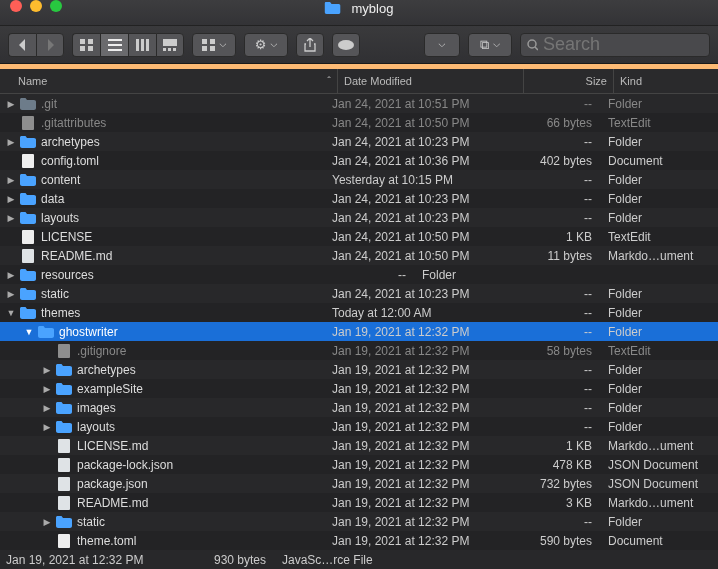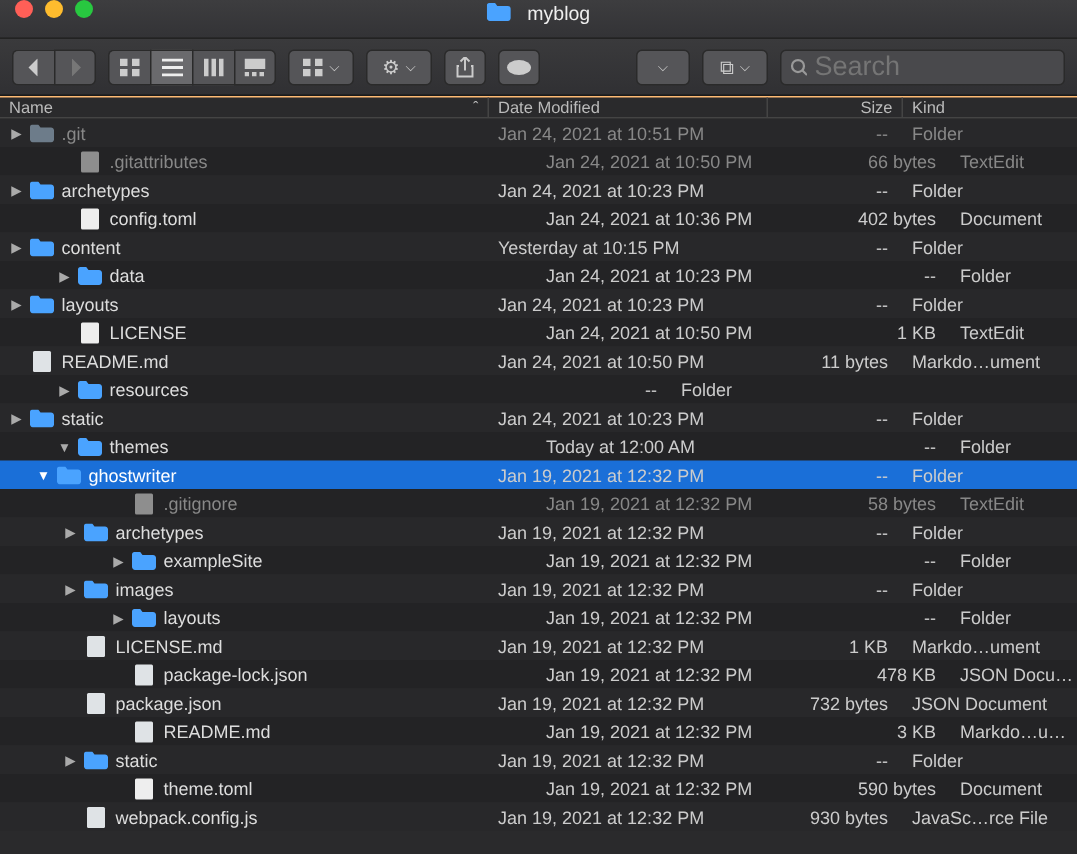--- a/index.html
+++ b/index.html
@@ -12,29 +12,29 @@
   .toolbar { height:38px; background:linear-gradient(#3a3a3c,#303033); display:flex; align-items:center; padding:0 8px; gap:8px; border-bottom:1px solid #1a1a1a;}
   .seg { display:flex; }
   .tbtn { height:24px; min-width:28px; background:#555558; border:1px solid #2a2a2a; display:flex; align-items:center; justify-content:center; color:#ccc; border-right:none;}
   .tbtn:last-child{border-right:1px solid #2a2a2a; border-radius:0 4px 4px 0;}
   .tbtn:first-child{border-radius:4px 0 0 4px;}
   .tbtn.single{border-radius:4px; border-right:1px solid #2a2a2a;}
   .tbtn.active{background:#6a6a6d;}
   .spacer{flex:1;}
   .search { height:24px; width:190px; background:#49494c; border:1px solid #2a2a2a; border-radius:4px; display:flex; align-items:center; padding:0 6px; gap:5px; color:#999;}
   .search input{background:transparent; border:none; outline:none; color:#ccc; font-size:18px; width:100%;}
-  .header { height:15px; background:#2a2a2c; display:flex; border-bottom:1px solid #444; border-top:1px solid #fdba74;}
+  .header { height:30px; background:#2a2a2c; display:flex; border-bottom:1px solid #444; border-top:5px solid #fdba74;padding-left:12px;}
   .hcell { border-right:1px solid #444; display:flex; align-items:center; color:#bbb; font-size:11px; padding:0 6px;}
   .hcell.name{width:326px; justify-content:space-between;}
   .hcell.date{width:186px;}
   .hcell.size{width:90px; justify-content:flex-end;}
   .hcell.kind{flex:1; border-right:none;}
   .rows { height:calc(100% - 26px - 38px - 22px); overflow:hidden auto;}
   .row { height:19px; display:flex; align-items:center; font-size:12px; }
-  .row.odd{background:#28282a;} .row.even{background:#232325;padding-left:32px;}
+  .row.odd{background:#28282a;} .row.even{background:#232325;}
   .row.sel{background:#1a6fd8; color:#fff;}
   .row.dim .cname, .row.dim .cdate, .row.dim .csize, .row.dim .ckind {color:#888;}
   .cname{width:326px; display:flex; align-items:center; overflow:hidden; white-space:nowrap;}
   .cdate{width:186px; padding-left:6px; color:#ccc;}
   .csize{width:90px; text-align:right; padding-right:10px; color:#ccc;}
   .ckind{flex:1; padding-left:6px; color:#ccc; white-space:nowrap; overflow:hidden; text-overflow:ellipsis;}
   .disclose{width:10px; display:flex; justify-content:center; color:#aaa; font-size:9px;}
   .row.sel .disclose{color:#fff;}
   .icon { width:16px; height:16px; margin-right:5px; display:flex; align-items:center; justify-content:center; flex-shrink:0;}
   .folder{color:#4aa3ff;}
@@ -495,25 +495,17 @@
         <span class="icon">
           <span class="doc"></span>
         </span>
         <span>theme.toml</span>
       </div>
       <div class="cdate">Jan 19, 2021 at 12:32 PM</div>
       <div class="csize">590 bytes</div>
       <div class="ckind">Document</div>
     </div>
     <div class="row odd">
-      <div class="cname" style="padding-left:42px">
-        <span class="disclose"></span>
-        <span style="width:4px"></span>
-        <span class="icon">
-          <span class="doc js"></span>
-        </span>
-        <span>webpack.config.js</span>
-      </div>
       <div class="cdate">Jan 19, 2021 at 12:32 PM</div>
       <div class="csize">930 bytes</div>
       <div class="ckind">JavaSc…rce File</div>
     </div>
   </div>
 
 </body></html>

